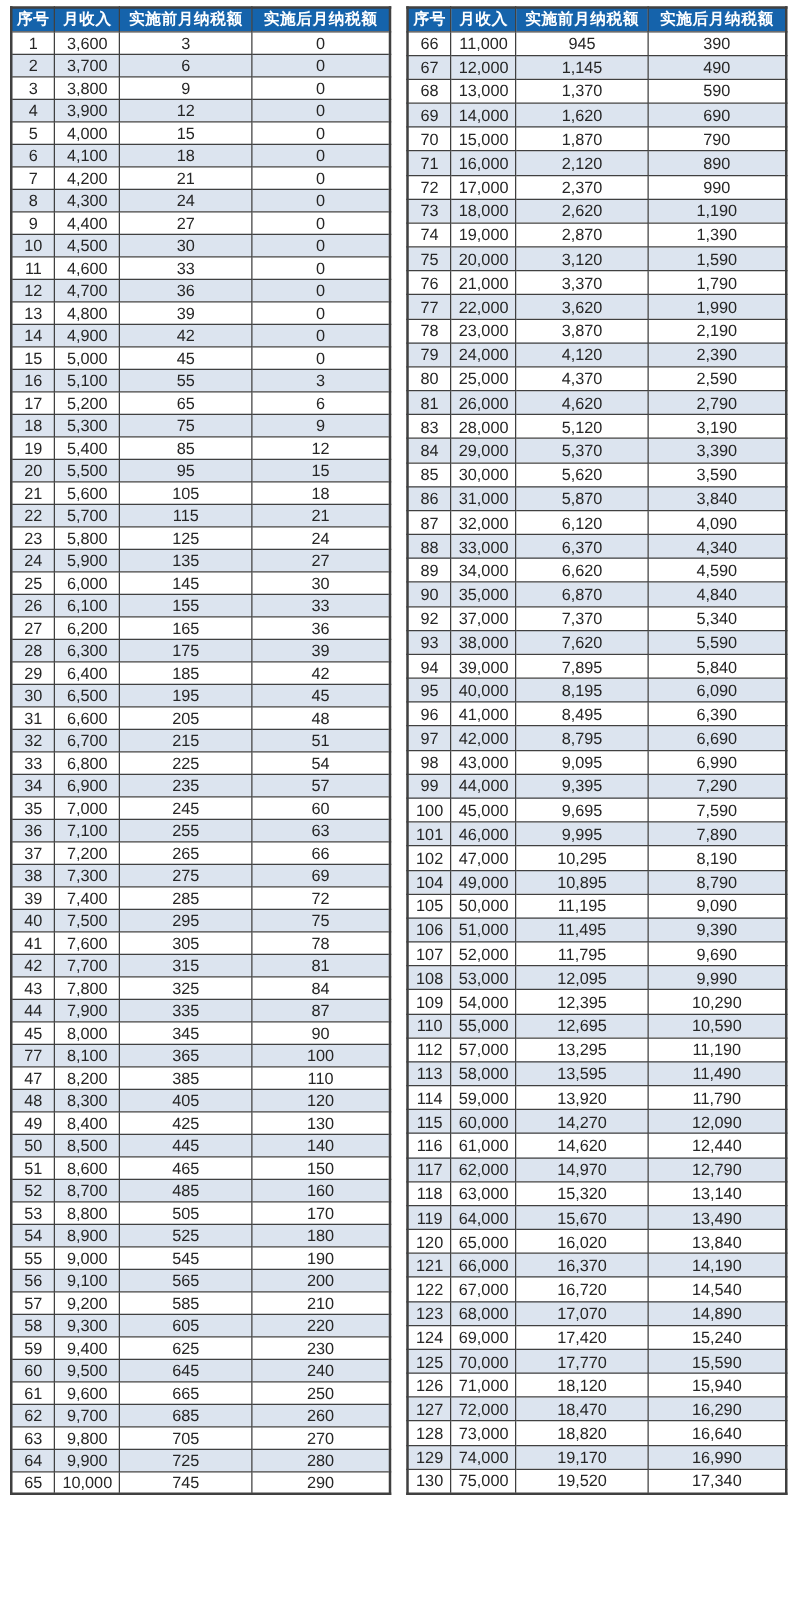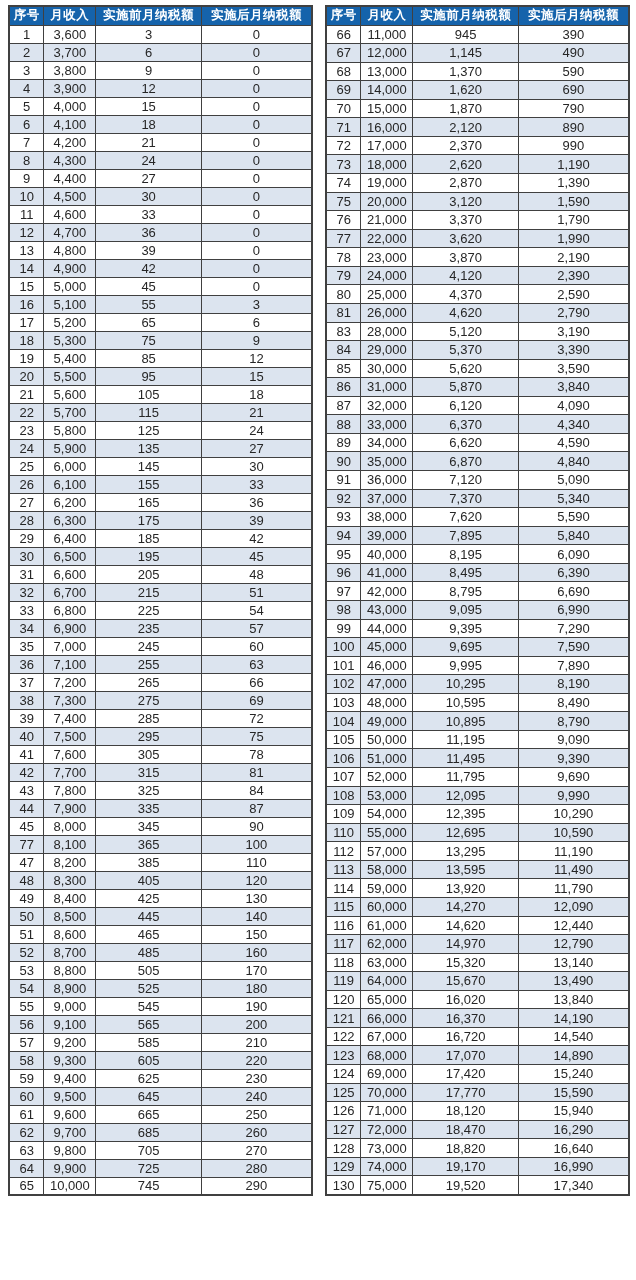--- a/index.html
+++ b/index.html
@@ -620,26 +620,20 @@
           <td>6,620</td>
           <td>4,590</td>
         </tr>
         <tr>
           <td>90</td>
           <td>35,000</td>
           <td>6,870</td>
           <td>4,840</td>
         </tr>
         <tr>
-          <td>91</td>
-          <td>36,000</td>
-          <td>7,120</td>
-          <td>5,090</td>
-        </tr>
-        <tr>
           <td>92</td>
           <td>37,000</td>
           <td>7,370</td>
           <td>5,340</td>
         </tr>
         <tr>
           <td>93</td>
           <td>38,000</td>
           <td>7,620</td>
           <td>5,590</td>
@@ -690,26 +684,20 @@
           <td>101</td>
           <td>46,000</td>
           <td>9,995</td>
           <td>7,890</td>
         </tr>
         <tr>
           <td>102</td>
           <td>47,000</td>
           <td>10,295</td>
           <td>8,190</td>
-        </tr>
-        <tr>
-          <td>103</td>
-          <td>48,000</td>
-          <td>10,595</td>
-          <td>8,490</td>
         </tr>
         <tr>
           <td>104</td>
           <td>49,000</td>
           <td>10,895</td>
           <td>8,790</td>
         </tr>
         <tr>
           <td>105</td>
           <td>50,000</td>

